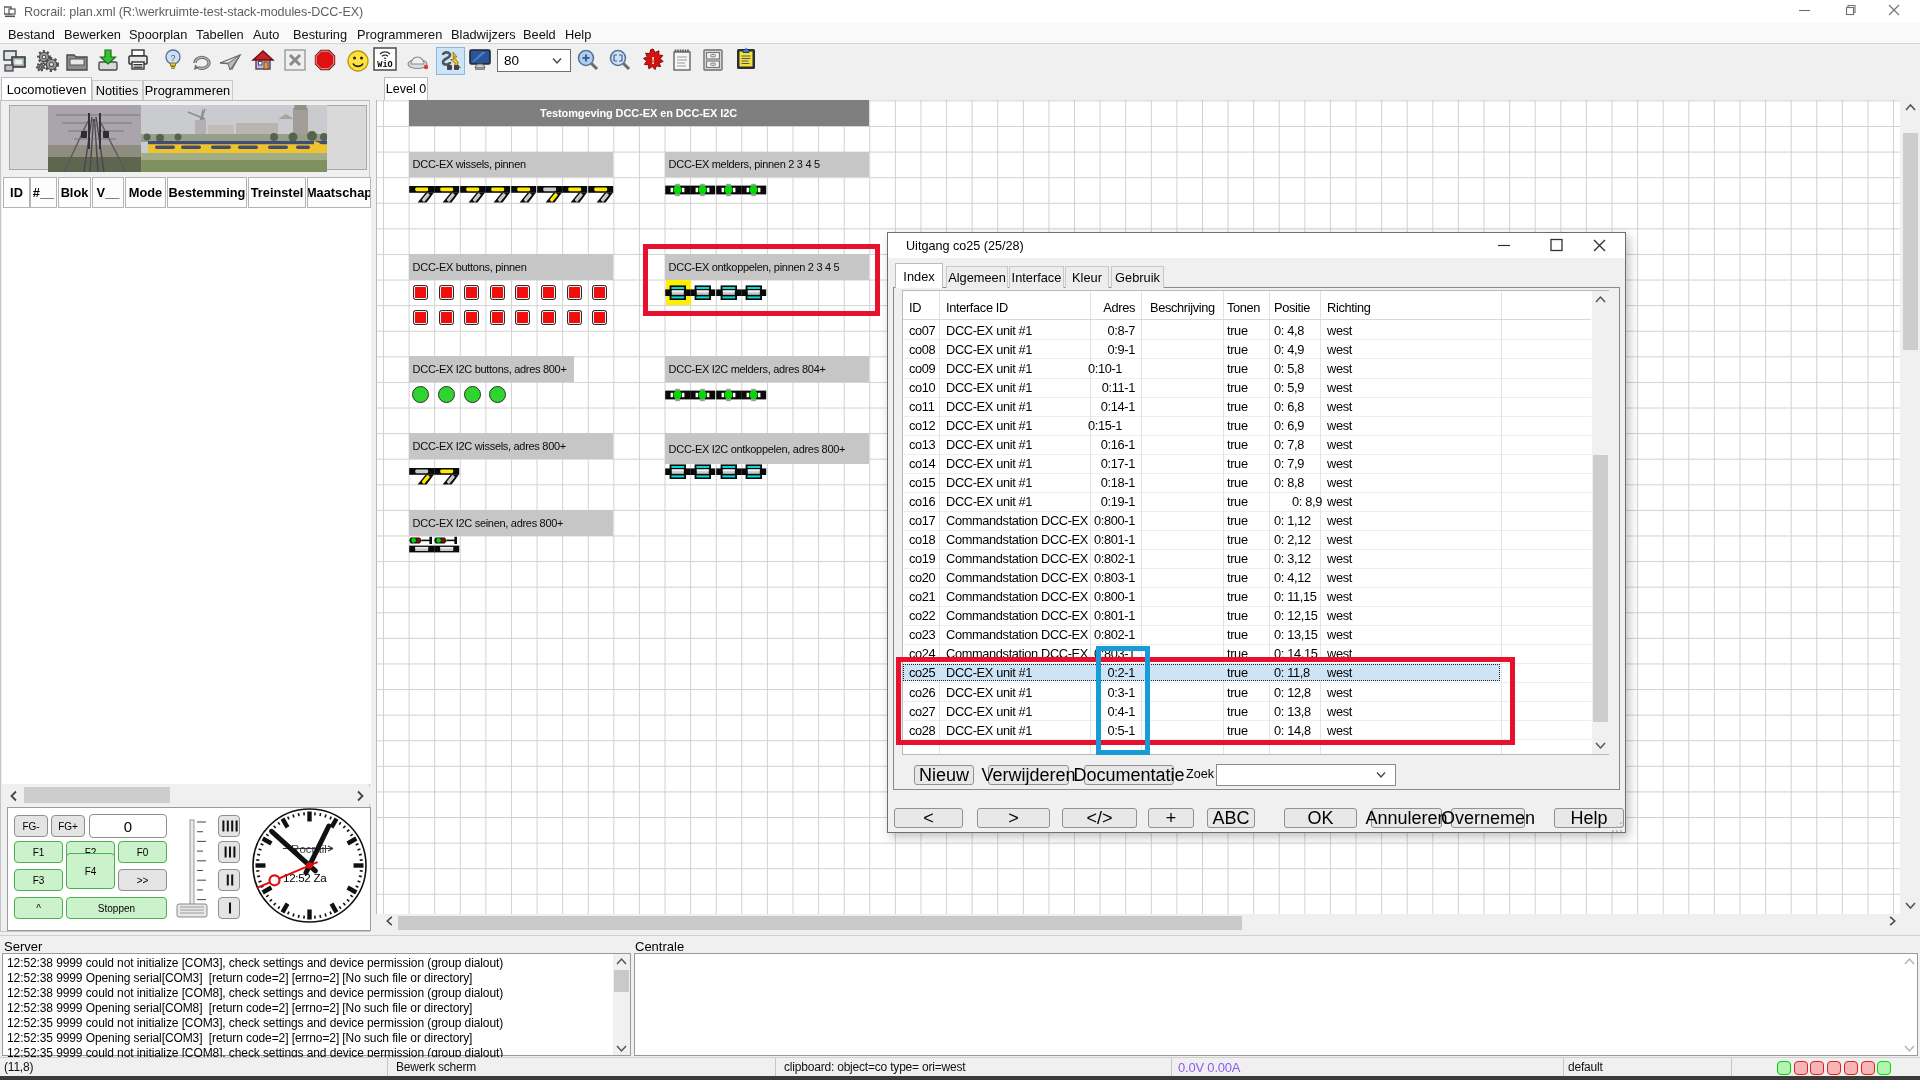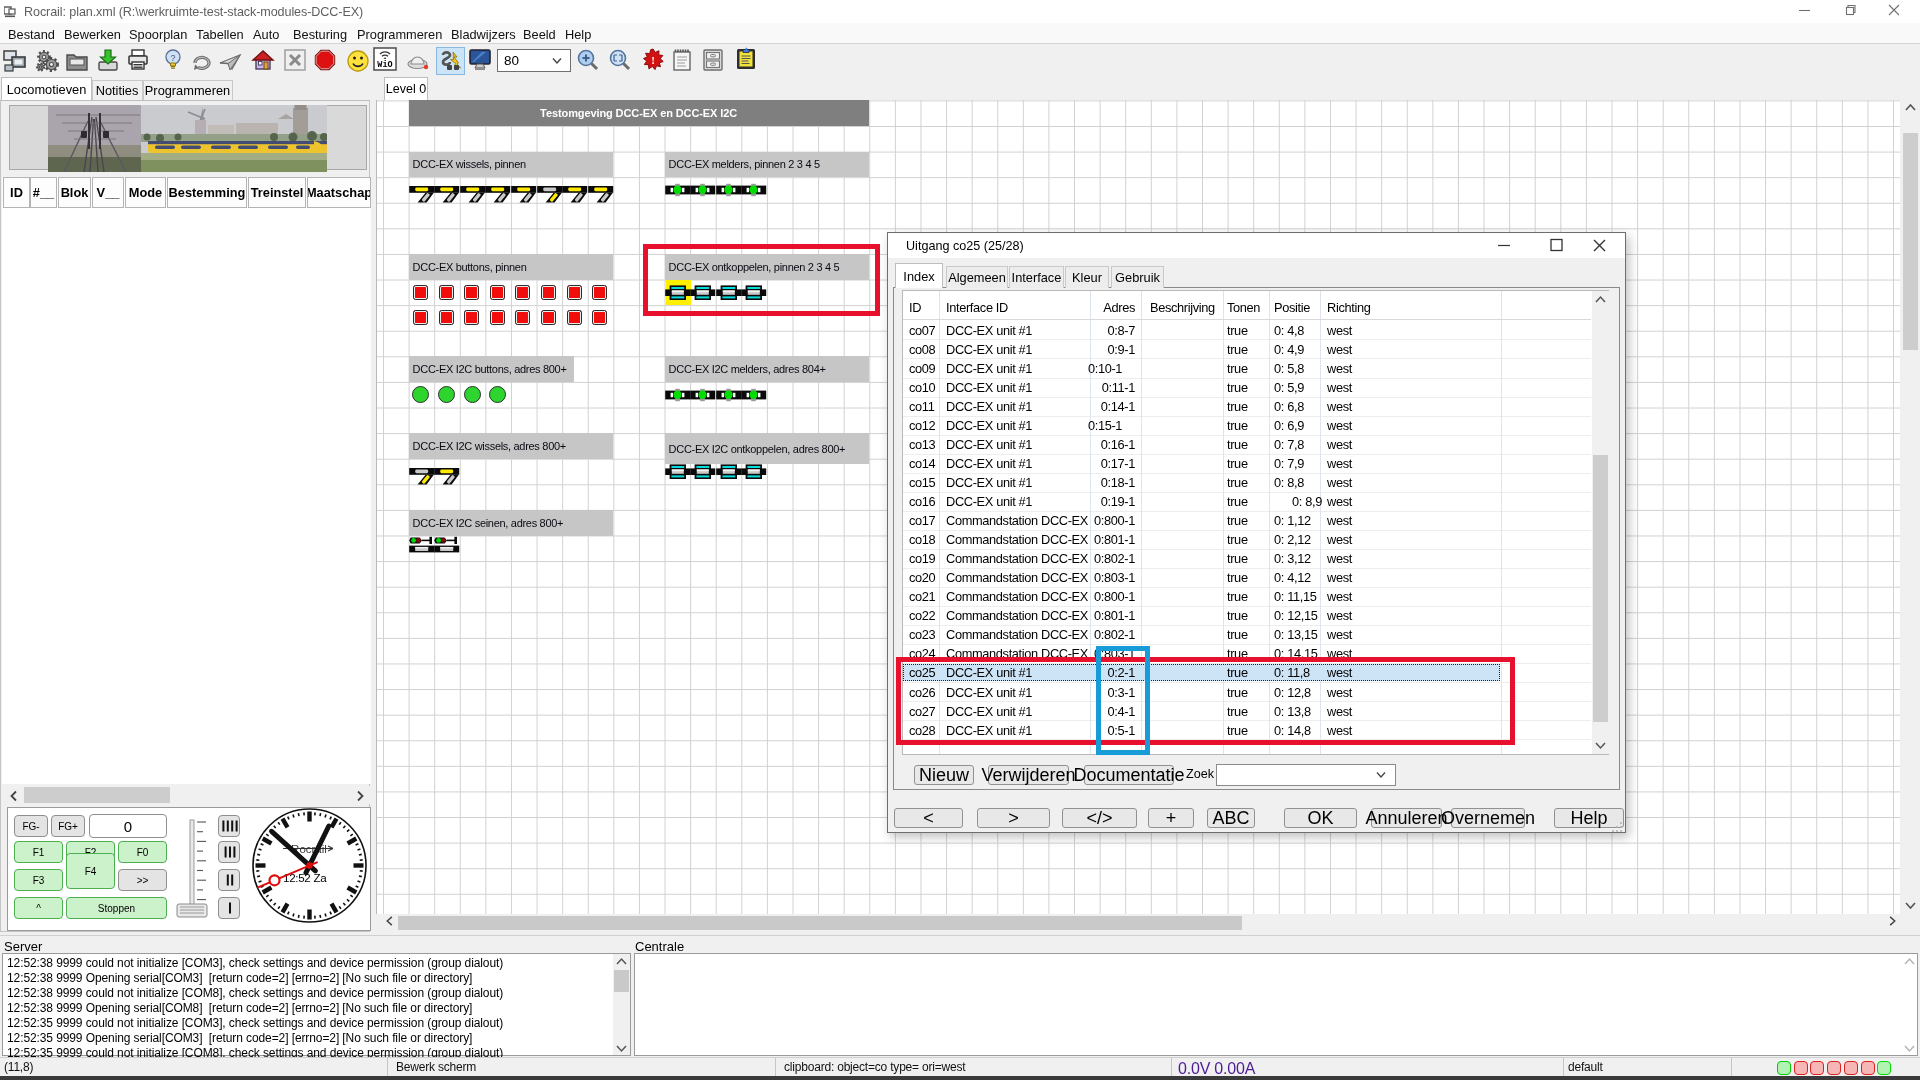--- a/index.html
+++ b/index.html
@@ -869,21 +869,21 @@
   </svg>
 <div class="ab" style="left:0;top:1057px;width:1920px;height:19px;background:#f0f0f0;border-top:1px solid #d0d0d0"></div>
 <div class="ab" style="left:387px;top:1058px;width:1px;height:18px;background:#c6c6c6"></div>
 <div class="ab" style="left:775px;top:1058px;width:1px;height:18px;background:#c6c6c6"></div>
 <div class="ab" style="left:1171px;top:1058px;width:1px;height:18px;background:#c6c6c6"></div>
 <div class="ab" style="left:1563px;top:1058px;width:1px;height:18px;background:#c6c6c6"></div>
 <div class="ab" style="left:1731px;top:1058px;width:1px;height:18px;background:#c6c6c6"></div>
 <div class="ab" style="left:4px;top:1060px;font-size:12px;letter-spacing:-0.2px;color:#111">(11,8)</div>
 <div class="ab" style="left:396px;top:1060px;font-size:12px;letter-spacing:-0.2px;color:#111">Bewerk scherm</div>
 <div class="ab" style="left:784px;top:1060px;font-size:12px;letter-spacing:-0.2px;color:#111">clipboard: object=co type= ori=west</div>
-<div class="ab" style="left:1178px;top:1060px;font-size:16px;letter-spacing:-0.2px;color:#4c1d95">0.0V 0.00A</div>
+<div class="ab" style="left:1178px;top:1060px;font-size:13px;letter-spacing:-0.2px;color:#8b5cf6">0.0V 0.00A</div>
 <div class="ab" style="left:1568px;top:1060px;font-size:12px;letter-spacing:-0.2px;color:#111">default</div>
 <div class="ab" style="left:1777px;top:1060.5px;width:14px;height:14px;background:#b2f2b2;border:1.5px solid #00cc00;border-radius:4px"></div>
 <div class="ab" style="left:1793.7px;top:1060.5px;width:14px;height:14px;background:#f7b6b6;border:1.5px solid #e02020;border-radius:4px"></div>
 <div class="ab" style="left:1810.4px;top:1060.5px;width:14px;height:14px;background:#f7b6b6;border:1.5px solid #e02020;border-radius:4px"></div>
 <div class="ab" style="left:1827.1000000000001px;top:1060.5px;width:14px;height:14px;background:#f7b6b6;border:1.5px solid #e02020;border-radius:4px"></div>
 <div class="ab" style="left:1843.8000000000002px;top:1060.5px;width:14px;height:14px;background:#f7b6b6;border:1.5px solid #e02020;border-radius:4px"></div>
 <div class="ab" style="left:1860.5000000000002px;top:1060.5px;width:14px;height:14px;background:#f7b6b6;border:1.5px solid #e02020;border-radius:4px"></div>
 <div class="ab" style="left:1877.2000000000003px;top:1060.5px;width:14px;height:14px;background:#b2f2b2;border:1.5px solid #00dd00;border-radius:4px"></div>
 <div class="ab" style="left:0;top:1076px;width:1920px;height:4px;background:#3a3a3a"></div>
 </body></html>

